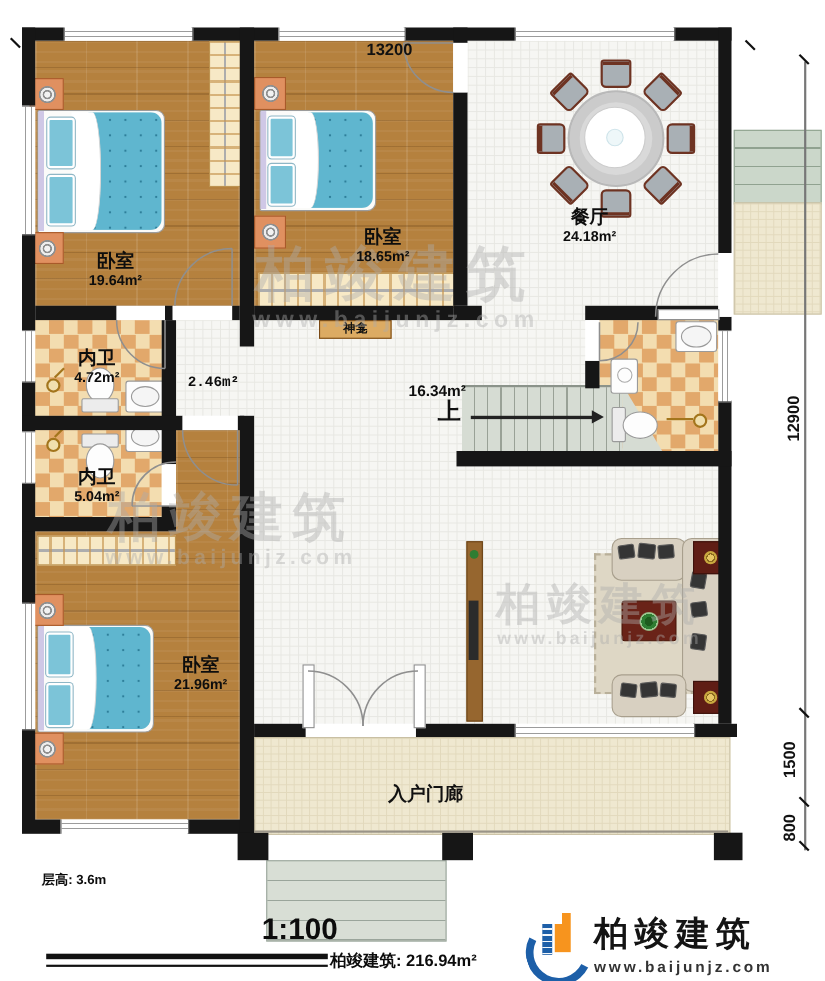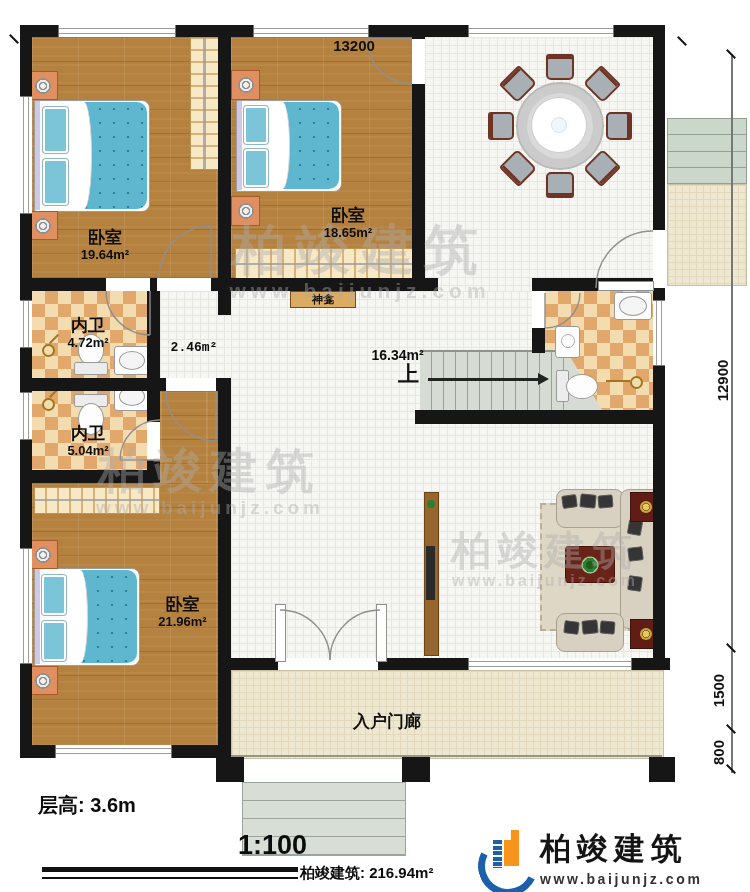--- a/index.html
+++ b/index.html
@@ -288,20 +288,24 @@
   </div>
 
   <div class="rl" style="left:55px;top:228px;width:100px;">
     <span class="nm">卧室</span>
     <span class="ar">19.64m²</span>
     </div>
   <div class="rl" style="left:300px;top:206px;width:96px;">
     <span class="nm">卧室</span>
     <span class="ar">18.65m²</span>
     </div>
+  <div class="rl" style="left:486px;top:188px;width:100px;">
+    <span class="nm">餐厅</span>
+    <span class="ar">24.18m²</span>
+    </div>
   <div class="rl" style="left:32px;top:316px;width:112px;">
     <span class="nm">内卫</span>
     <span class="ar">4.72m²</span>
     </div>
   <div class="rl" style="left:32px;top:424px;width:112px;">
     <span class="nm">内卫</span>
     <span class="ar">5.04m²</span>
     </div>
   <div class="rl" style="left:130px;top:595px;width:105px;">
     <span class="nm">卧室</span>
@@ -317,21 +321,21 @@
   <div class="dim rot" style="left:694px;top:682px;width:48px;">1500</div>
   <div class="dim rot" style="left:696px;top:744px;width:44px;">800</div>
   <div class="dimline" style="left:731px;top:56px;width:1.5px;height:717px;"></div>
   <div class="tick" style="left:725px;top:53px;"></div>
   <div class="tick" style="left:725px;top:647px;"></div>
   <div class="tick" style="left:725px;top:728px;"></div>
   <div class="tick" style="left:725px;top:768px;"></div>
   <div class="tick" style="left:8px;top:38px;"></div>
   <div class="tick" style="left:676px;top:40px;"></div>
 
-  <div class="tb" style="left:38px;top:792px;font-size:20px;">层高: 3.6m</div>
+  <div class="tb" style="left:38px;top:792px;font-size:12px;">层高: 3.6m</div>
   <div class="abs" style="left:42px;top:867px;width:256px;height:5px;background:#111;"></div>
   <div class="abs" style="left:42px;top:877px;width:256px;height:2px;background:#111;"></div>
   <div class="tb" style="left:238px;top:830px;font-size:27px;">1:100</div>
   <div class="tb" style="left:300px;top:864px;font-size:15px;">柏竣建筑: 216.94m²</div>
 
   <div class="abs" style="left:478px;top:826px;width:268px;height:62px;">
     <div class="abs" style="left:0;top:10px;width:46px;height:46px;border-radius:50%;border:7px solid transparent;border-bottom-color:var(--logo_blue,#1d5fa8);border-left-color:var(--logo_blue,#1d5fa8);transform:rotate(-18deg);"></div>
     <div class="abs" style="left:26px;top:4px;width:15px;height:36px;background:var(--logo_orange,#f7941e);clip-path:polygon(0 28%,46% 28%,46% 0,100% 0,100% 100%,0 100%);"></div>
     <div class="abs" style="left:15px;top:14px;width:9px;height:28px;background:var(--logo_blue,#1d5fa8);background-image:repeating-linear-gradient(180deg,transparent 0 4px,rgba(255,255,255,.95) 4px 5.5px);"></div>
     <div class="abs" style="left:62px;top:2px;">

